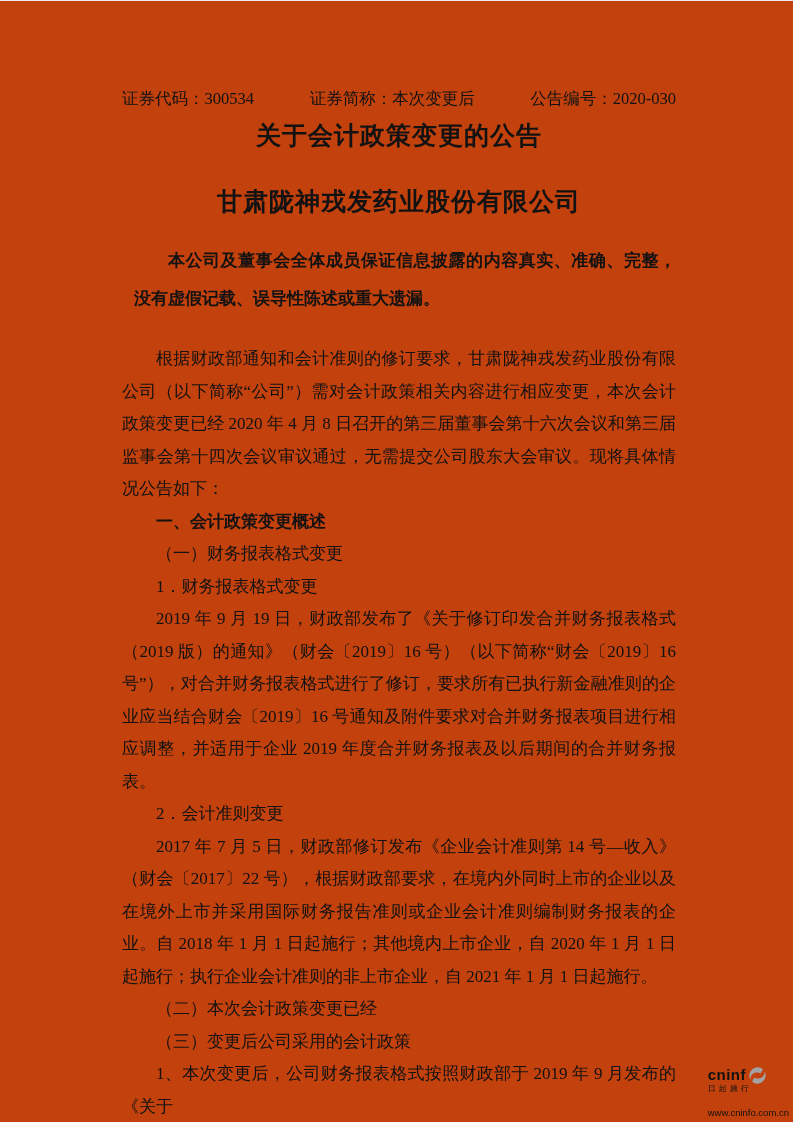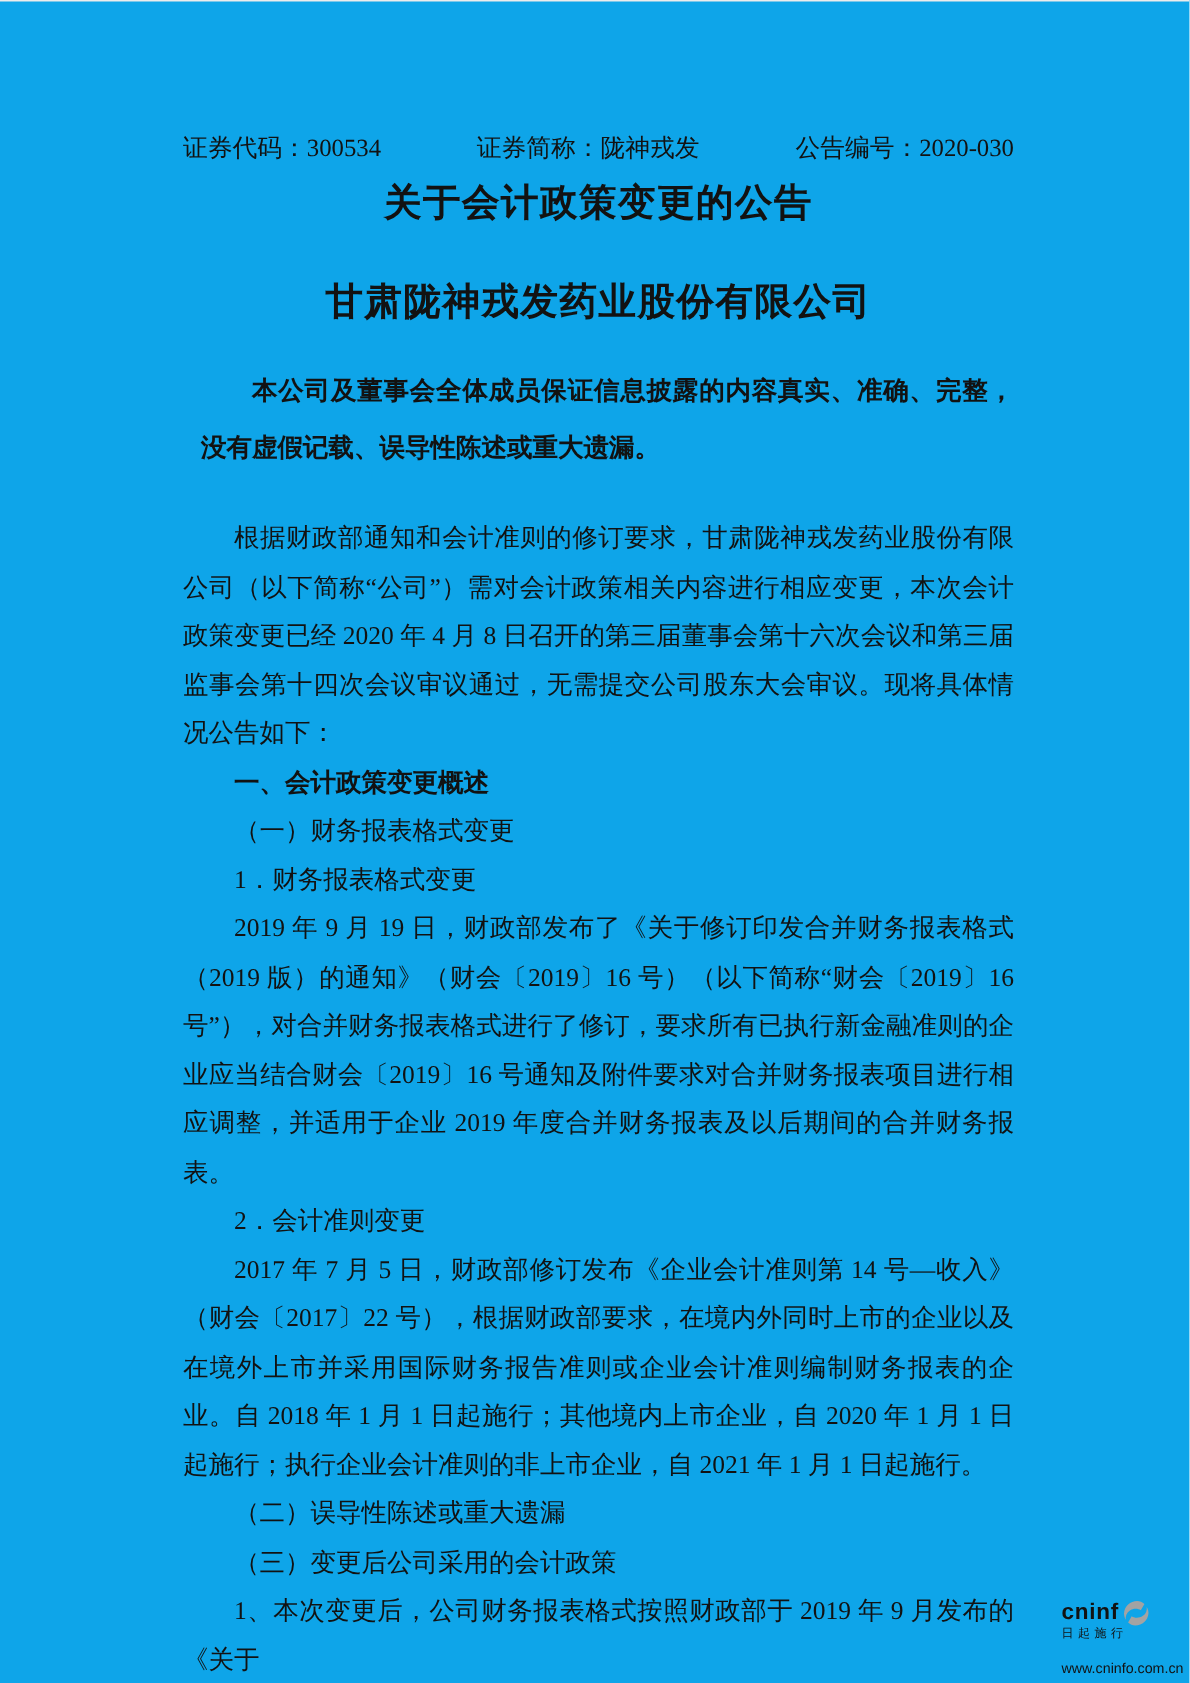--- a/index.html
+++ b/index.html
@@ -1,20 +1,20 @@
 <!DOCTYPE html>
 <html lang="zh"><head>
 <meta charset="utf-8">
 <style>
   html,body { margin:0; padding:0; background:#ffffff; }
   .page {
     position:relative;
     width:793px; height:1122px;
     margin:0 auto;
-    background:#0ea5e9;
+    background:#c2410c;
     box-sizing:border-box;
     border-top:1px solid #ececec;
     padding:88px 117px 12px 122px;
     overflow:hidden;
     color:#121212;
     font-family:"Liberation Serif","DejaVu Serif",serif;
   }
   .doc-header {
     display:flex;
     justify-content:space-between;
@@ -86,38 +86,38 @@
     margin-top:13px;
   }
 </style>
 </head>
 <body>
 
 <div class="page">
 
   <div class="doc-header">
     <span>证券代码：300534</span>
-    <span>证券简称：陇神戎发</span>
+    <span>证券简称：本次变更后</span>
     <span>公告编号：2020-030</span>
   </div>
 
   <h1 class="doc-title line2">关于会计政策变更的公告</h1>
   <h1 class="doc-title line1">甘肃陇神戎发药业股份有限公司</h1>
 
   <p class="notice">本公司及董事会全体成员保证信息披露的内容真实、准确、完整，没有虚假记载、误导性陈述或重大遗漏。</p>
 
   <div>
       <p class="para body">根据财政部通知和会计准则的修订要求，甘肃陇神戎发药业股份有限公司（以下简称“公司”）需对会计政策相关内容进行相应变更，本次会计政策变更已经 2020 年 4 月 8 日召开的第三届董事会第十六次会议和第三届监事会第十四次会议审议通过，无需提交公司股东大会审议。现将具体情况公告如下：</p>
       <p class="para bold-heading">一、会计政策变更概述</p>
       <p class="para body">（一）财务报表格式变更</p>
       <p class="para body">1．财务报表格式变更</p>
       <p class="para body">2019 年 9 月 19 日，财政部发布了《关于修订印发合并财务报表格式（2019 版）的通知》（财会〔2019〕16 号）（以下简称“财会〔2019〕16 号”），对合并财务报表格式进行了修订，要求所有已执行新金融准则的企业应当结合财会〔2019〕16 号通知及附件要求对合并财务报表项目进行相应调整，并适用于企业 2019 年度合并财务报表及以后期间的合并财务报表。</p>
       <p class="para body">2．会计准则变更</p>
       <p class="para body">2017 年 7 月 5 日，财政部修订发布《企业会计准则第 14 号—收入》（财会〔2017〕22 号），根据财政部要求，在境内外同时上市的企业以及在境外上市并采用国际财务报告准则或企业会计准则编制财务报表的企业。自 2018 年 1 月 1 日起施行；其他境内上市企业，自 2020 年 1 月 1 日起施行；执行企业会计准则的非上市企业，自 2021 年 1 月 1 日起施行。</p>
-      <p class="para body">（二）误导性陈述或重大遗漏</p>
+      <p class="para body">（二）本次会计政策变更已经</p>
       <p class="para body">（三）变更后公司采用的会计政策</p>
       <p class="para body">1、本次变更后，公司财务报表格式按照财政部于 2019 年 9 月发布的《关于</p>
     </div>
 
   <div class="cninfo">
     <div class="brand-row">
       <span class="brand">cninf</span>
       <svg class="swirl" viewBox="0 0 100 100" aria-hidden="true">
         <g fill="#a3a3a3">
           <path d="M54 2 C26 2 4 22 2 50 C2 58 4 68 9 75 C7 62 12 48 24 40 C38 30 56 30 68 38 L82 14 C74 7 64 2 54 2 Z"></path>

